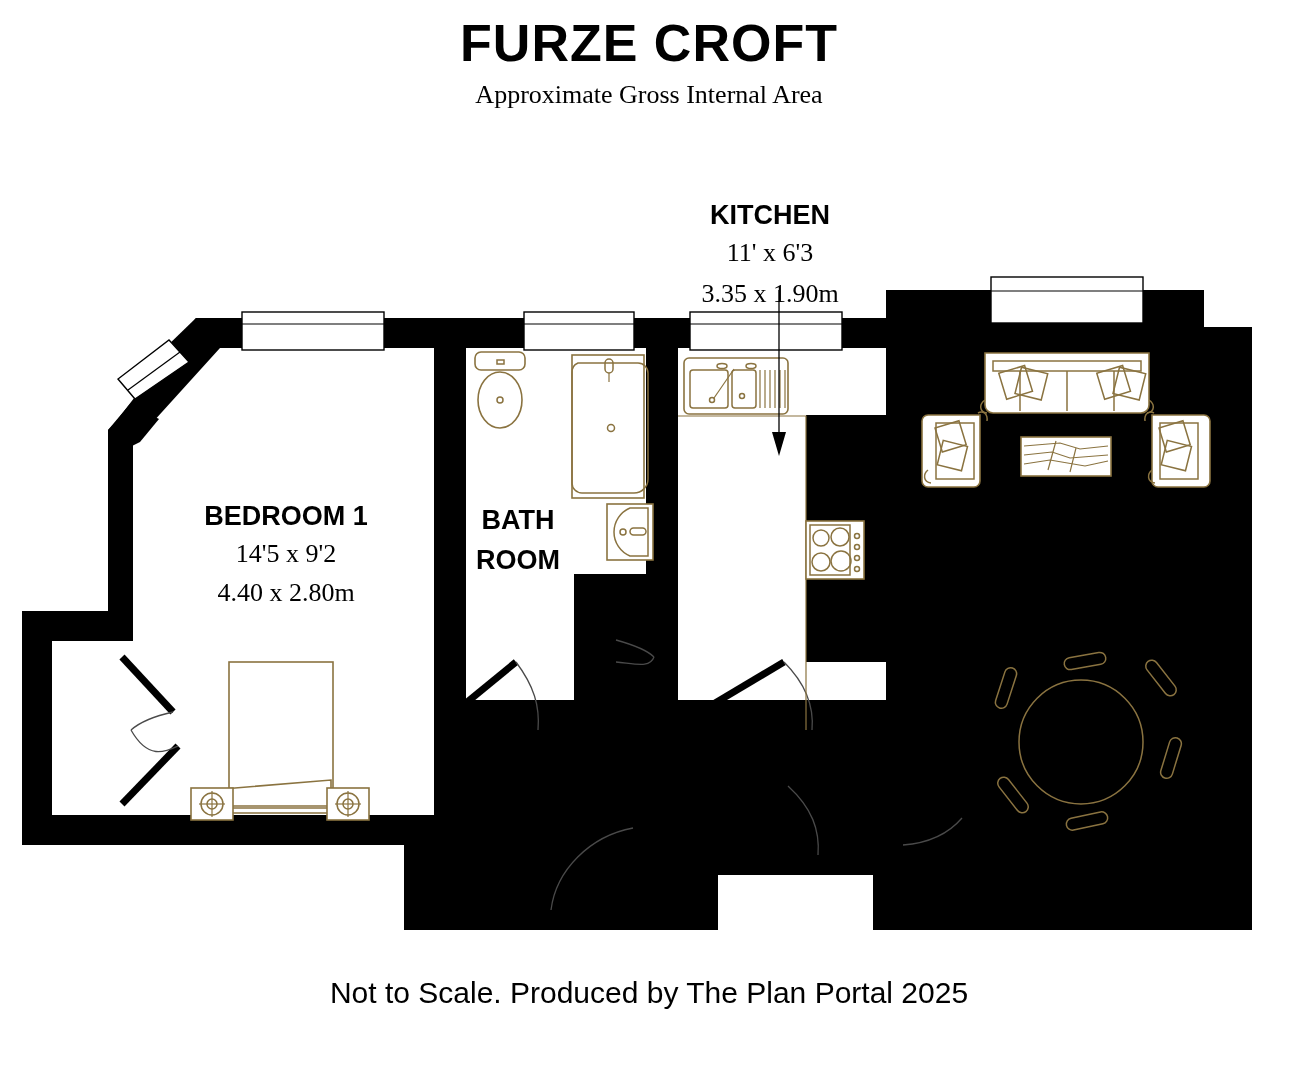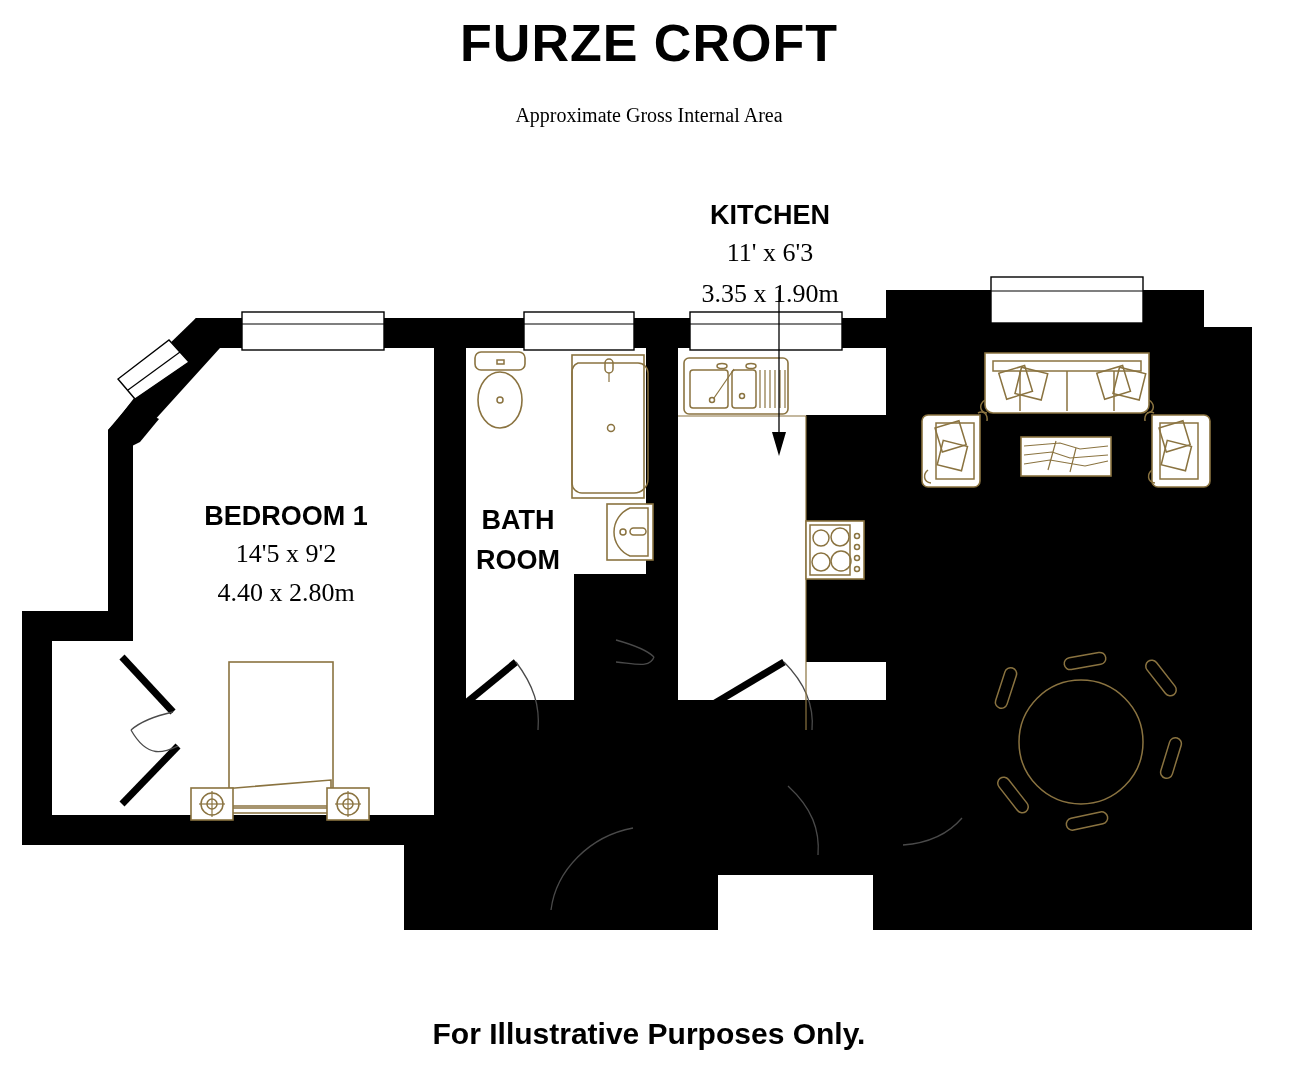--- a/index.html
+++ b/index.html
@@ -28,23 +28,23 @@
   }
   #plan-title {
     top: 16px;
     font-family: "Liberation Sans", sans-serif;
     font-weight: bold;
     font-size: 52px;
     letter-spacing: 1px;
     line-height: 1.05;
   }
   #plan-subtitle-1 {
-    top: 104px;
+    top: 80px;
     font-family: "Liberation Serif", serif;
-    font-size: 20px;
+    font-size: 26px;
   }
   #plan-subtitle-2 {
     top: 130px;
     font-family: "Liberation Serif", serif;
     font-size: 29px;
   }
   #footer-1 {
     top: 976px;
     font-family: "Liberation Sans", sans-serif;
     font-size: 30px;
@@ -384,15 +384,15 @@
 
       <text class="rm-name" x="1059" y="557" text-anchor="middle">LOUNGE</text>
       <text class="rm-dim" x="1059" y="594" text-anchor="middle">16'5 x 10'10</text>
       <text class="rm-dim" x="1059" y="633" text-anchor="middle">5.00 x 3.30m</text>
 
       <text class="cup-label" x="615" y="703" text-anchor="middle">C</text>
     </g>
 
   </svg>
 
-  <div class="hdr" id="footer-2">For Illustrative Purposes Only.</div>
+  <div class="hdr" id="footer-1">Not to Scale. Produced by The Plan Portal 2025</div>
 
 </div>
 
 </body></html>

